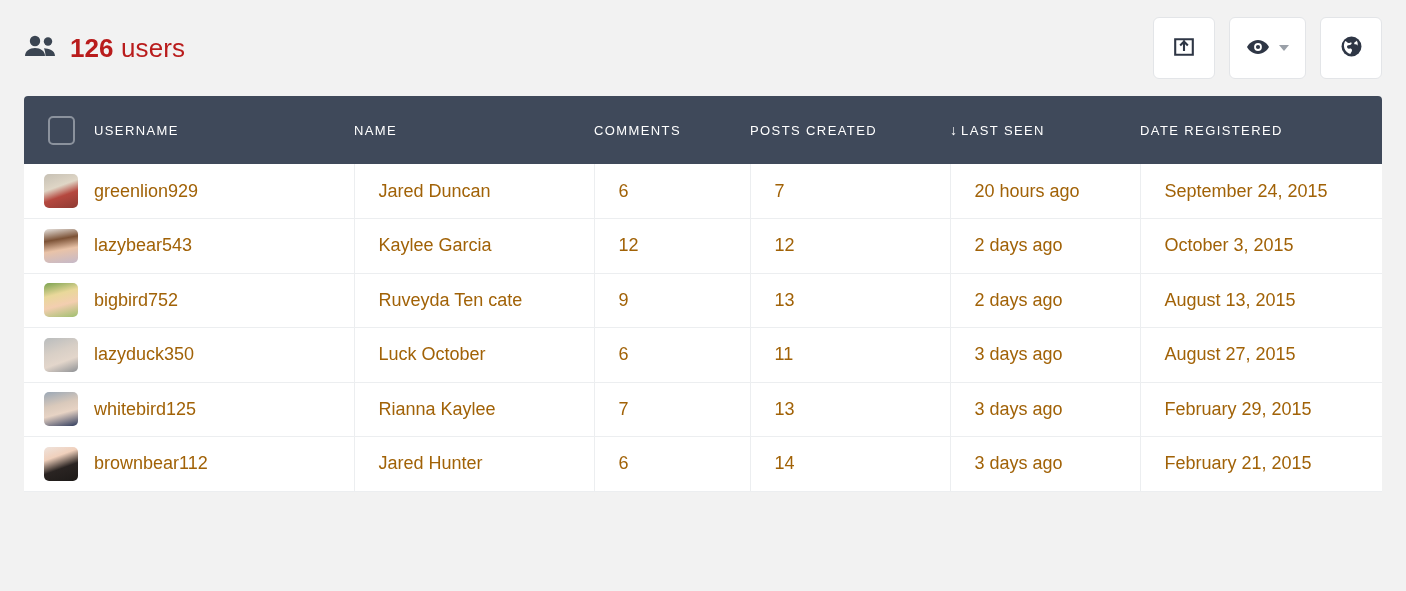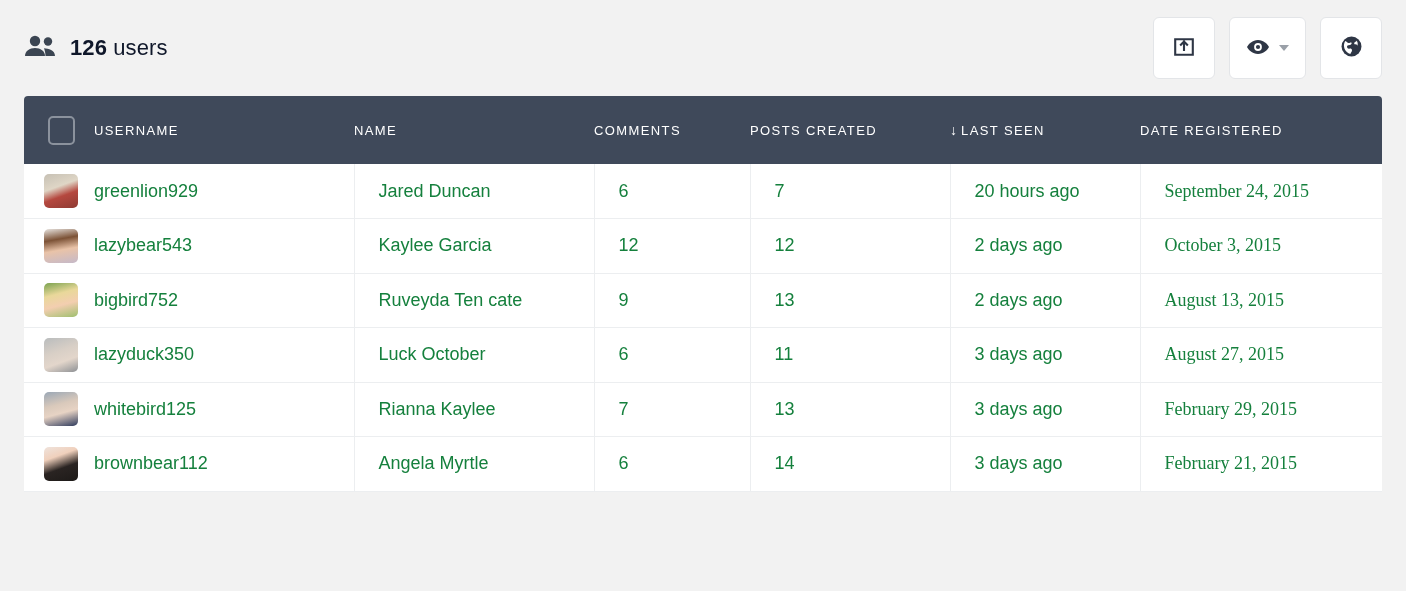--- a/index.html
+++ b/index.html
@@ -28,22 +28,22 @@
 
   .title-group {
     display: flex;
     align-items: center;
     gap: 14px;
   }
 
   .people-icon { display: block; }
 
   .title-text {
-    font-size: 22px;
-    color: #0f172a;
+    font-size: 26px;
+    color: #b91c1c;
     letter-spacing: 0.1px;
     white-space: nowrap;
   }
   .title-count {
     font-weight: bold;
   }
   .title-label {
     font-weight: normal;
   }
 
@@ -135,27 +135,27 @@
     cursor: pointer;
   }
 
   tbody tr {
     border-bottom: 1px solid #eceef0;
   }
 
   tbody td {
     height: 54.5px;
     font-size: 18px;
-    color: #15803d;
+    color: #a16207;
     vertical-align: middle;
     padding: 0;
     border-right: 1px solid #eceef0;
     white-space: nowrap;
   }
-  tbody td:last-child { border-right: none; font-family: Liberation Serif, serif; }
+  tbody td:last-child { border-right: none; }
 
   td.cell-avatar {
     border-right: none;
     padding-left: 20px;
   }
 
   td.cell-username {
     padding-left: 0;
   }
 
@@ -319,21 +319,21 @@
           <td class="cell-comments">7</td>
           <td class="cell-posts">13</td>
           <td class="cell-seen">3 days ago</td>
           <td class="cell-registered">February 29, 2015</td>
         </tr>
         <tr>
           <td class="cell-avatar">
             <span class="avatar av7"></span>
           </td>
           <td class="cell-username">brownbear112</td>
-          <td class="cell-name">Angela Myrtle</td>
+          <td class="cell-name">Jared Hunter</td>
           <td class="cell-comments">6</td>
           <td class="cell-posts">14</td>
           <td class="cell-seen">3 days ago</td>
           <td class="cell-registered">February 21, 2015</td>
         </tr>
       </tbody>
   </table>
 </div>
 
 </body></html>

